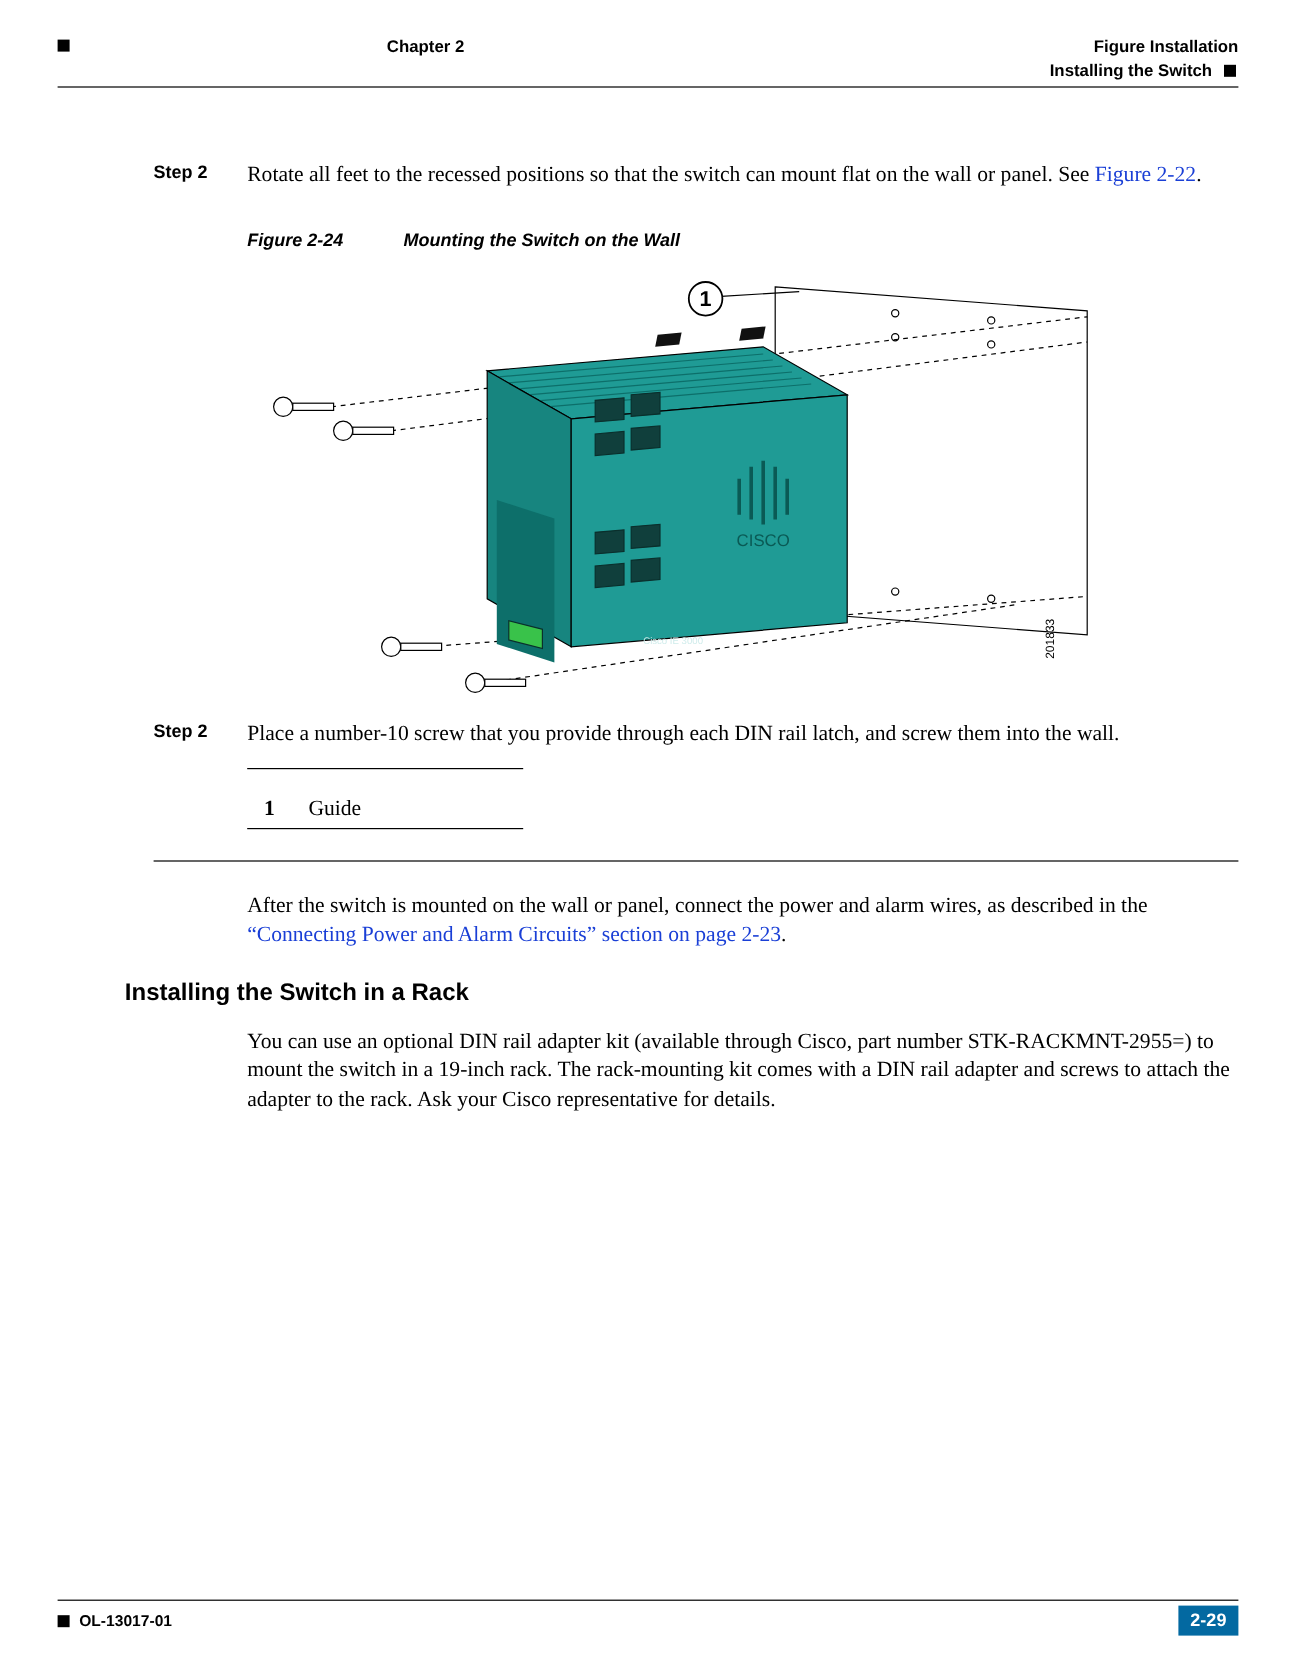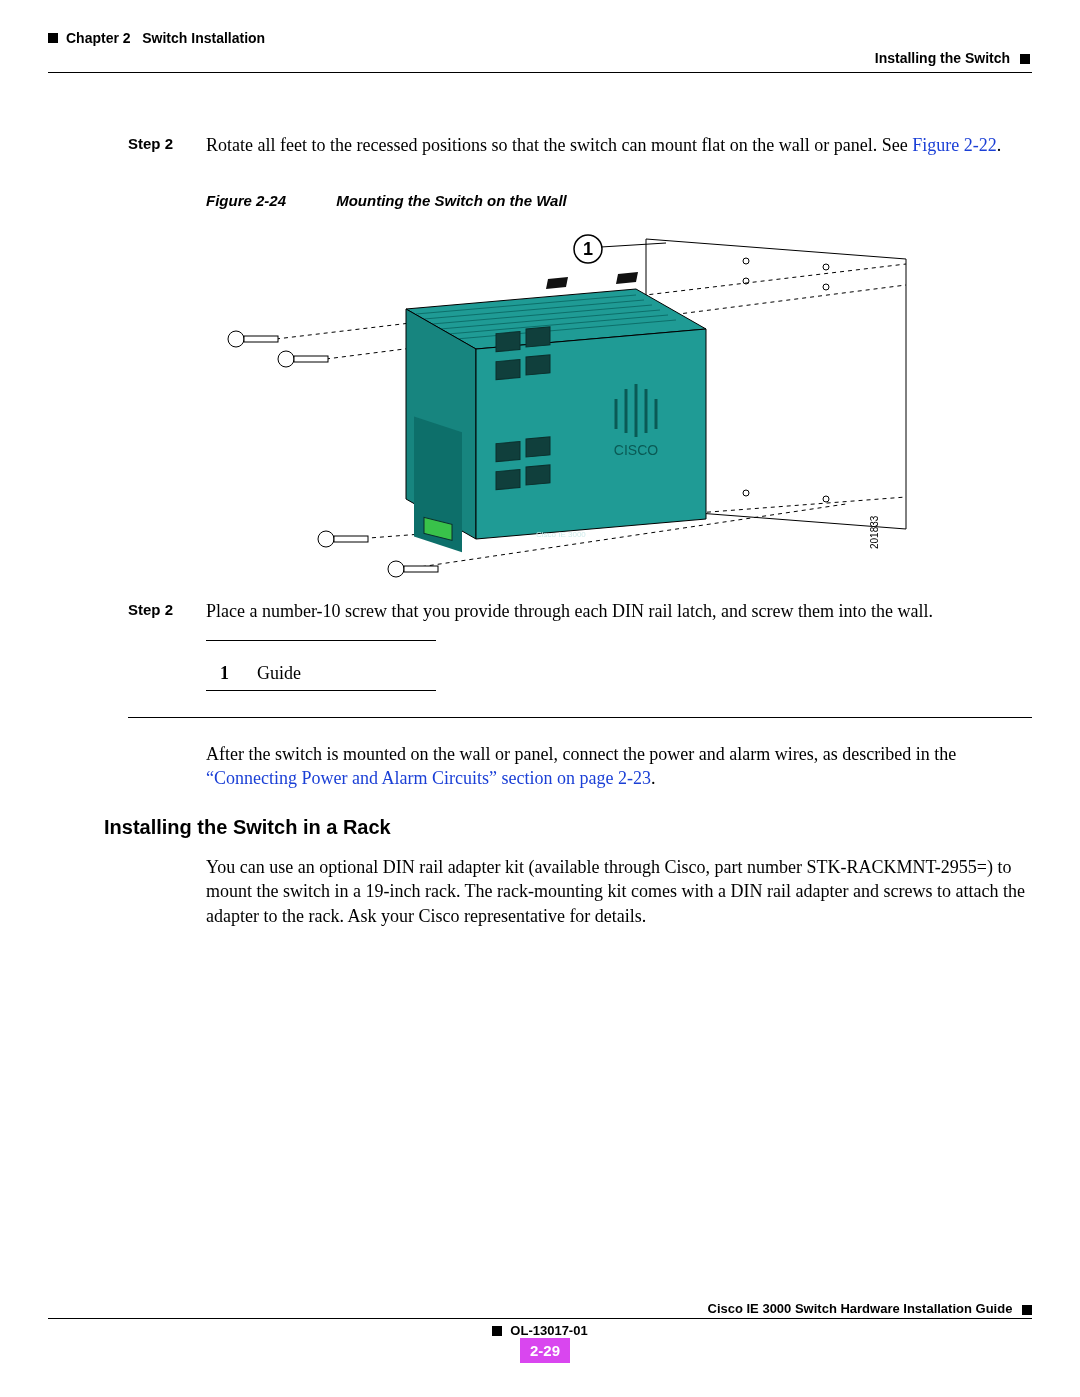--- a/index.html
+++ b/index.html
@@ -14,20 +14,21 @@
     padding: 30px 48px 0 48px;
   }
   
   .hdr-top {
     display: flex;
     align-items: center;
     font-family: Arial, Helvetica, sans-serif;
     font-size: 14px;
     font-weight: bold;
     margin-bottom: 4px;
+    justify-content: space-between;
   }
   .hdr-top .sq { width: 10px; height: 10px; background:#000; margin-right:8px; }
   .hdr-sub {
     text-align: right;
     font-family: Arial, Helvetica, sans-serif;
     font-size: 14px;
     font-weight: bold;
     margin-bottom: 6px;
     padding-right: 2px;
   }
@@ -103,41 +104,40 @@
   }
   .footer .ft-line { border:none; border-top:1px solid #000; }
   .footer .ft-row {
     display:flex;
     justify-content:space-between;
     align-items:center;
     font-family: Arial, Helvetica, sans-serif;
     font-size:13px;
     font-weight:bold;
     margin-top:4px;
-    flex-direction:column;
   }
   .footer .guide { text-align:right; margin-bottom:2px; flex:1; }
   .footer .page {
-    background:#d946ef; color:#fff; padding:4px 10px; font-size:15px;
+    background:#0369a1; color:#fff; padding:4px 10px; font-size:15px;
     margin-left:10px;
   }
   .footer .ol { display:flex; align-items:center; }
   .footer .ol .sq { width:10px; height:10px; background:#000; margin-right:8px; }
   .footer .guide .sq { display:inline-block; width:10px; height:10px; background:#000; margin-left:6px; vertical-align:middle;}
 
   
   .figure svg { width:100%; height:100%; }
 </style>
 </head>
 <body>
 
 <div class="hdr-top">
   <span class="sq"></span>
   <span>Chapter 2</span>&nbsp;&nbsp;&nbsp;
-  <span>Switch Installation</span>
+  <span>Figure Installation</span>
 </div>
 <div class="hdr-sub">
   <span>Installing the Switch</span>
   <span class="sq"></span>
 </div>
 <div class="rule"></div>
 
 <div class="steps">
   <div class="step-row">
     <div class="step-label">Step 2</div>
@@ -272,24 +272,20 @@
 
 <p class="para">
   <span>After the switch is mounted on the wall or panel, connect the power and alarm wires, as described in the </span><a class="link" href="#">“Connecting Power and Alarm Circuits” section on page 2-23</a><span>.</span>
 </p>
 
 <h2 class="section">Installing the Switch in a Rack</h2>
 
 <p class="para">You can use an optional DIN rail adapter kit (available through Cisco, part number STK-RACKMNT-2955=) to mount the switch in a 19-inch rack. The rack-mounting kit comes with a DIN rail adapter and screws to attach the adapter to the rack. Ask your Cisco representative for details.</p>
 
 <div class="footer">
-  <div class="guide" style="text-align:right; font-family:Arial; font-size:13px; font-weight:bold; margin-bottom:2px;">
-    <span>Cisco IE 3000 Switch Hardware Installation Guide</span>
-    <span class="sq"></span>
-  </div>
   <hr class="ft-line">
   <div class="ft-row">
     <div class="ol">
       <span class="sq"></span>
       <span>OL-13017-01</span>
     </div>
     <div class="page">2-29</div>
   </div>
 </div>
 

